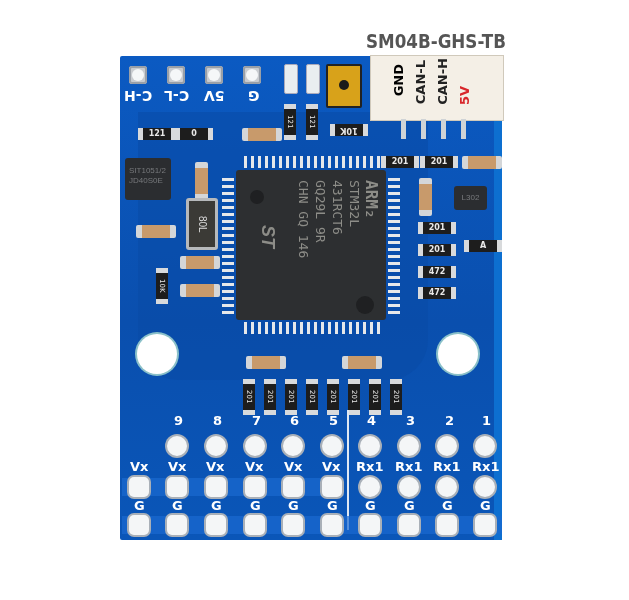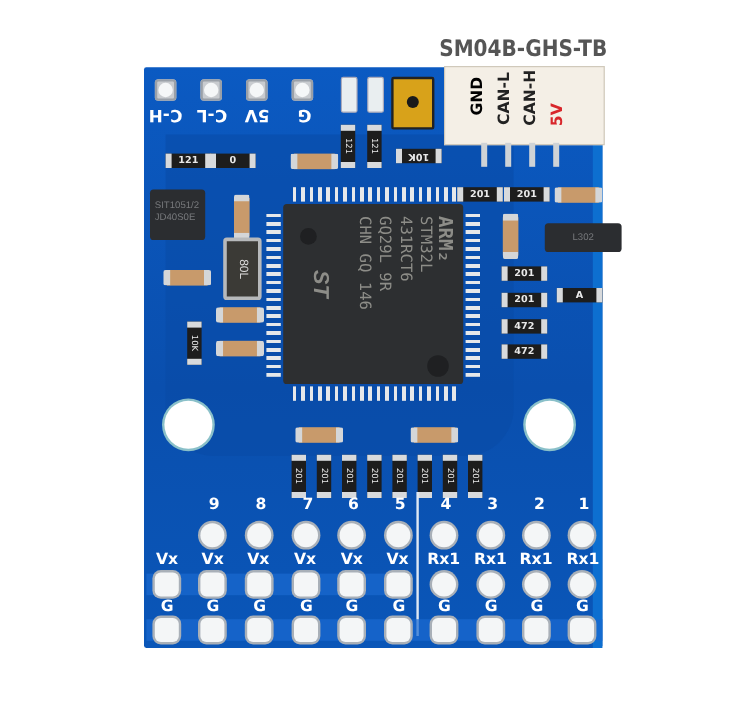--- a/index.html
+++ b/index.html
@@ -94,21 +94,21 @@
   <div>431RCT6</div>
   <div>GQ29L 9R</div>
   <div>CHN GQ 146</div>
 </div>
 <div class="abs" style="left:256px;top:226px;color:#8d8d88;font-weight:bold;font-style:italic;font-size:18px;transform:rotate(90deg);">ST</div>
 
 <div class="abs res" style="left:381px;top:156px;">201</div>
 <div class="abs res" style="left:420px;top:156px;">201</div>
 <div class="abs cap" style="left:462px;top:156px;"></div>
 <div class="abs cap-v" style="left:419px;top:178px;"></div>
-<div class="abs chip" style="left:454px;top:186px;width:64px;height:24px;color:#77797c;font-size:8px;line-height:24px;text-align:center;">L302</div>
+<div class="abs chip" style="left:454px;top:186px;width:33px;height:24px;color:#77797c;font-size:8px;line-height:24px;text-align:center;">L302</div>
 <div class="abs res" style="left:418px;top:222px;">201</div>
 <div class="abs res" style="left:464px;top:240px;">A</div>
 <div class="abs res" style="left:418px;top:244px;">201</div>
 <div class="abs res" style="left:418px;top:266px;">472</div>
 <div class="abs res" style="left:418px;top:287px;">472</div>
 
 <div class="abs hole" style="left:137px;top:334px;"></div>
 <div class="abs hole" style="left:438px;top:334px;"></div>
 
 <div class="abs cap" style="left:246px;top:356px;"></div>

